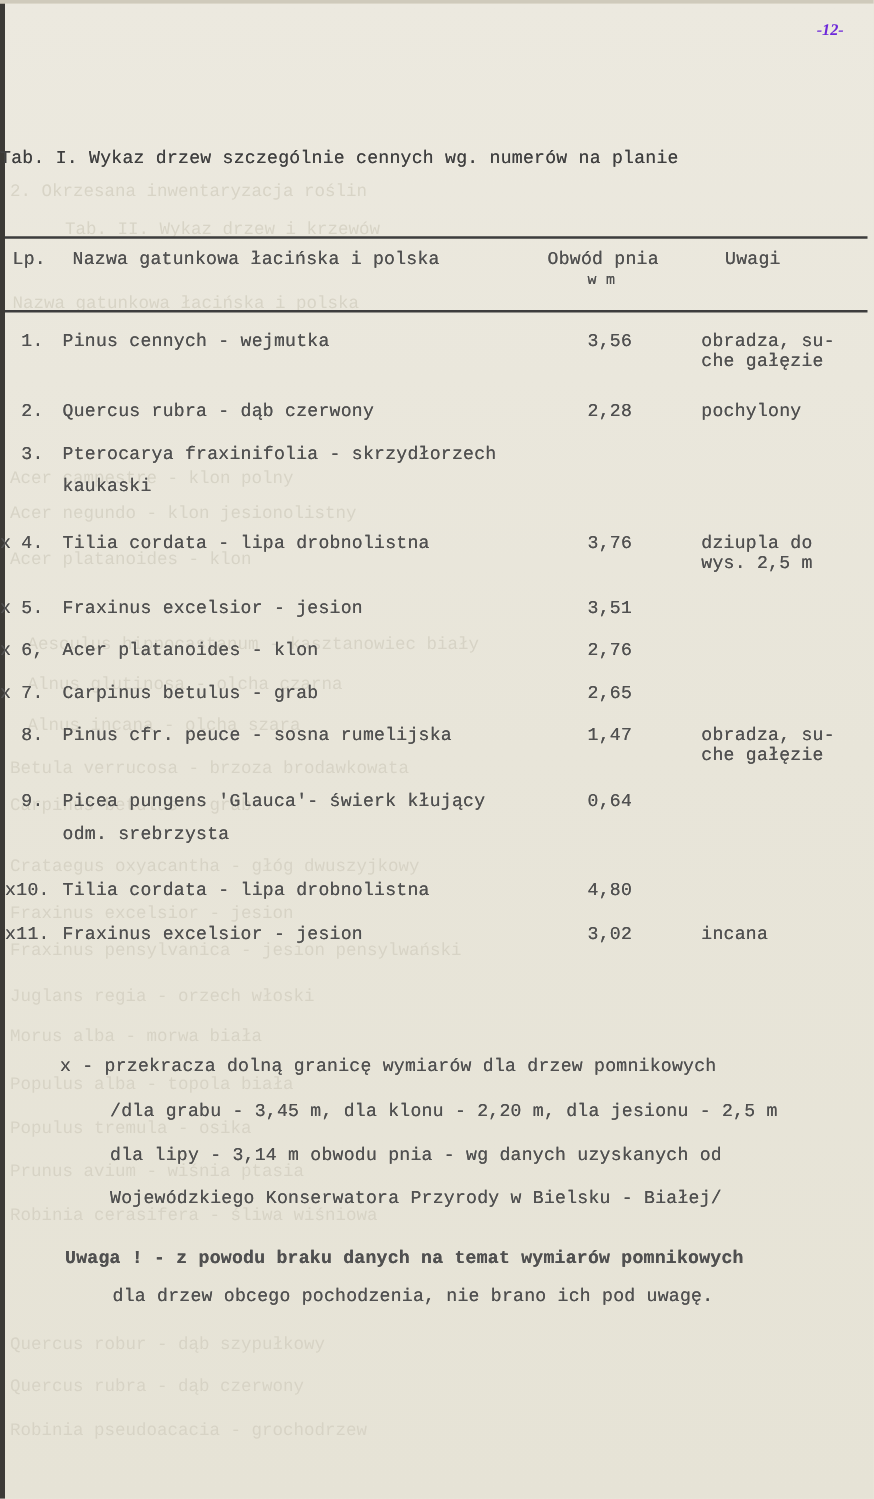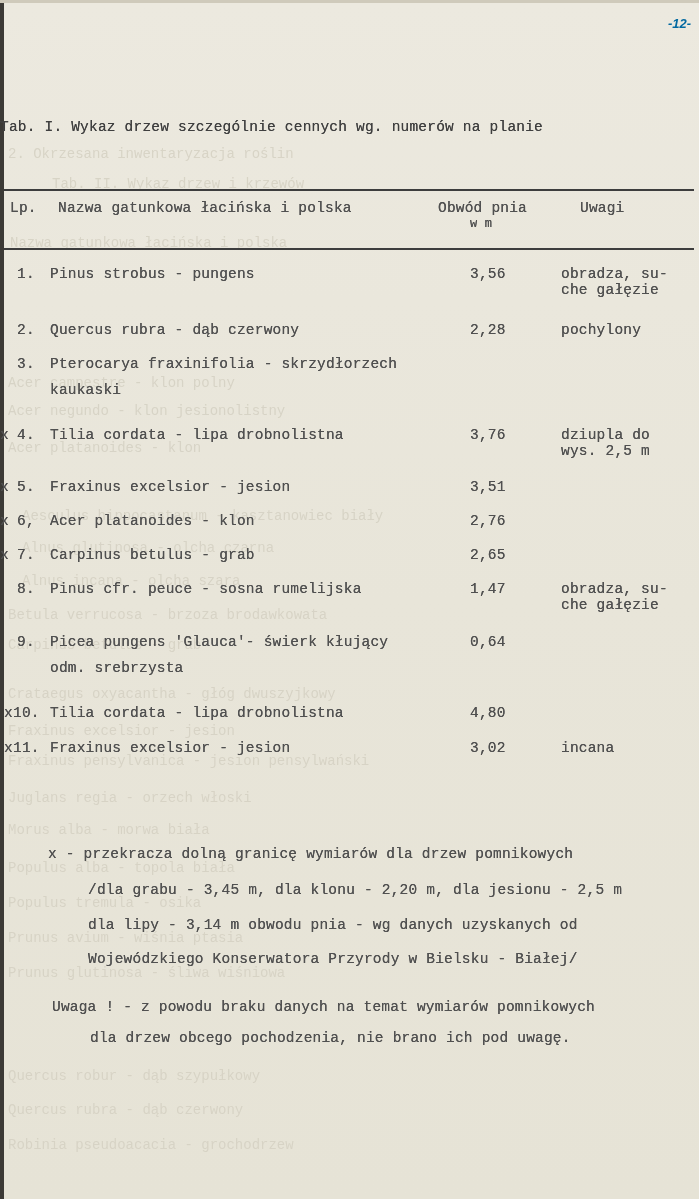--- a/index.html
+++ b/index.html
@@ -19,24 +19,24 @@
     }
     .left-edge {
       position: absolute; left: 0; top: 0; width: 4px; height: 1199px;
       background: #3c3a36;
     }
     .top-edge {
       position: absolute; left: 0; top: 0; width: 699px; height: 3px;
       background: #cfcabb;
     }
     .page-number {
-      position: absolute; right: 8px; top: 16px;
-      font-family: Liberation Sans, sans-serif;
+      position: absolute; right: 24px; top: 16px;
+      font-family: Liberation Serif, serif;
       font-style: italic; font-weight: bold;
-      font-size: 13px; color: #0369a1;
+      font-size: 13px; color: #6d28d9;
     }
     .typed {
       position: absolute;
       font-size: 14.5px;
       letter-spacing: 0.2px;
       white-space: nowrap;
       color: #505050;
       text-shadow: 0 0 0.4px #555;
     }
     .title { left: 0; top: 119px; color: #3f3f3f; }
@@ -59,21 +59,21 @@
     .row .name2 { position: absolute; left: 50px; top: 26px; }
     .row .circ { position: absolute; left: 470px; }
     .row .notes { position: absolute; left: 561px; line-height: 16px; }
     .row span { white-space: nowrap; }
 
     .footnote { left: 48px; }
     .footnote.l1 { top: 846px; }
     .footnote.l2 { left: 88px; top: 882px; }
     .footnote.l3 { left: 88px; top: 917px; }
     .footnote.l4 { left: 88px; top: 951px; }
-    .warn1 { left: 52px; top: 999px; }
+    .warn1 { left: 52px; top: 999px; font-weight: bold; }
     .warn2 { left: 90px; top: 1030px; text-align: center; }
 
     .ghost {
       position: absolute;
       font-size: 14px;
       color: #d6d2c4;
       white-space: nowrap;
       opacity: 0.9;
     }
   </style>
@@ -98,42 +98,42 @@
   <div class="ghost" style="left:8px;top:607px">Betula verrucosa - brzoza brodawkowata</div>
   <div class="ghost" style="left:8px;top:637px">Carpinus betulus - grab</div>
   <div class="ghost" style="left:8px;top:686px">Crataegus oxyacantha - głóg dwuszyjkowy</div>
   <div class="ghost" style="left:8px;top:723px">Fraxinus excelsior - jesion</div>
   <div class="ghost" style="left:8px;top:753px">Fraxinus pensylvanica - jesion pensylwański</div>
   <div class="ghost" style="left:8px;top:790px">Juglans regia - orzech włoski</div>
   <div class="ghost" style="left:8px;top:822px">Morus alba - morwa biała</div>
   <div class="ghost" style="left:8px;top:860px">Populus alba - topola biała</div>
   <div class="ghost" style="left:8px;top:895px">Populus tremula - osika</div>
   <div class="ghost" style="left:8px;top:930px">Prunus avium - wiśnia ptasia</div>
-  <div class="ghost" style="left:8px;top:965px">Prunus glutinosa - śliwa wiśniowa</div>
+  <div class="ghost" style="left:8px;top:965px">Robinia cerasifera - śliwa wiśniowa</div>
   <div class="ghost" style="left:8px;top:1068px">Quercus robur - dąb szypułkowy</div>
   <div class="ghost" style="left:8px;top:1102px">Quercus rubra - dąb czerwony</div>
   <div class="ghost" style="left:8px;top:1137px">Robinia pseudoacacia - grochodrzew</div>
 </div>
 
 <div class="page-number">-12-</div>
 
 <div class="typed title">Tab. I. Wykaz drzew szczególnie cennych wg. numerów na planie</div>
 
 <div class="rule r1"></div>
 <div class="typed hdr-lp">Lp.</div>
 <div class="typed hdr-name">Nazwa gatunkowa łacińska i polska</div>
 <div class="typed hdr-circ">Obwód pnia</div>
 <div class="typed hdr-circ-unit">w m</div>
 <div class="typed hdr-notes">Uwagi</div>
 <div class="rule r2"></div>
 
 <div class="typed row" style="top:266px">
   <span class="mark"></span>
   <span class="lp">1.</span>
-  <span class="name">Pinus strobus - pungens</span>
+  <span class="name">Pinus cennych - wejmutka</span>
   <span class="circ">3,56</span>
   <span class="notes"><span>obradza, su-</span><br><span>che gałęzie</span></span>
 </div>
 
 <div class="typed row" style="top:322px">
   <span class="mark"></span>
   <span class="lp">2.</span>
   <span class="name">Quercus rubra - dąb czerwony</span>
   <span class="circ">2,28</span>
   <span class="notes"><span>pochylony</span><br><span></span></span>

